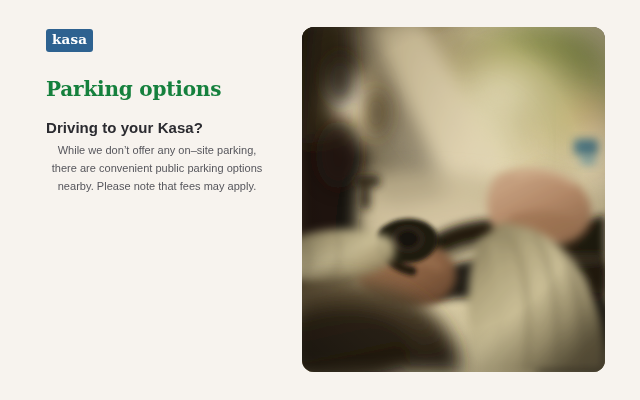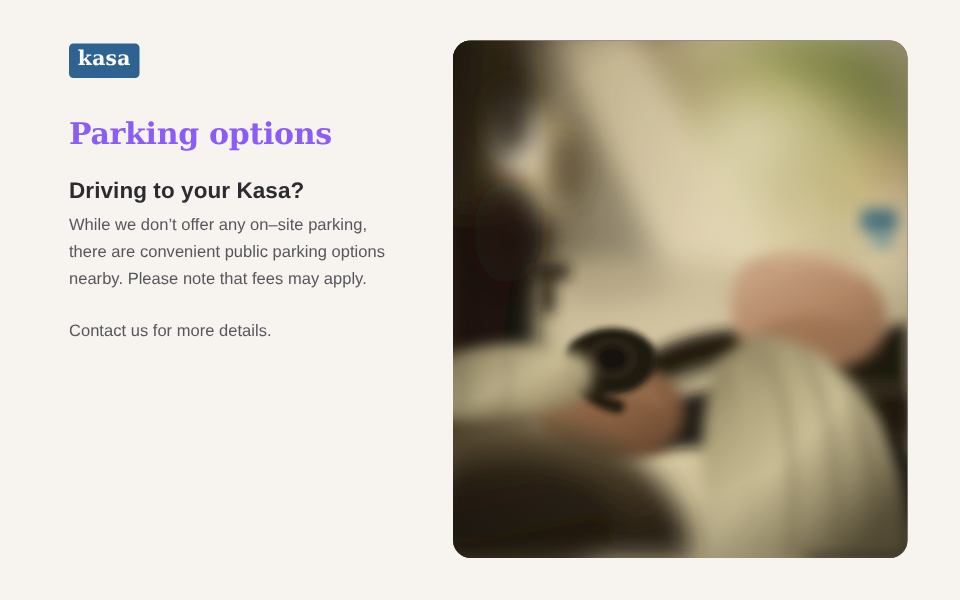--- a/index.html
+++ b/index.html
@@ -49,21 +49,21 @@
   }
 
   .page-title {
     position:absolute;
     left:0; top:78px;
     font-family:"DejaVu Serif", serif;
     font-weight:700;
     font-size:20px;
     line-height:1.15;
     letter-spacing:-0.2px;
-    color:#8b5cf6;
+    color:#15803d;
     white-space:nowrap;
   }
 
   .section { position:absolute; left:0; width:222px; }
   .section--driving  { top:118px; }
   .section--questions{ top:213px; }
 
   .section-heading {
     font-size:15px;
     font-weight:700;
@@ -71,20 +71,21 @@
     color:#2B2B30;
     letter-spacing:0.05px;
     margin-bottom:4px;
   }
   .section-body {
     font-size:11px;
     font-weight:400;
     line-height:1.62;
     color:#56565C;
     letter-spacing:0.02px;
+    text-align:center;
   }
 
   
   .photo {
     position:absolute;
     left:302px; top:27px;
     width:303px; height:345px;
     border-radius:12px;
     overflow:hidden;
     background:#2A2418;
@@ -103,21 +104,20 @@
     </div>
 
     <h1 class="page-title">Parking options</h1>
 
     <div class="section section--driving">
       <div class="section-heading">Driving to your Kasa?</div>
       <div class="section-body">While we don’t offer any on–site parking, there are convenient public parking options nearby. Please note that fees may apply.</div>
     </div>
 
     <div class="section section--questions">
-      <div class="section-body">Contact us for more details.</div>
     </div>
 
   </div>
 
   <div class="photo">
     <svg viewBox="0 0 303 345" preserveAspectRatio="xMidYMid slice">
       <defs>
         <linearGradient id="gSky" x1="0" y1="0" x2="1" y2="0.6">
           <stop offset="0" stop-color="#2A2317"></stop>
           <stop offset="0.22" stop-color="#6B5B3C"></stop>

